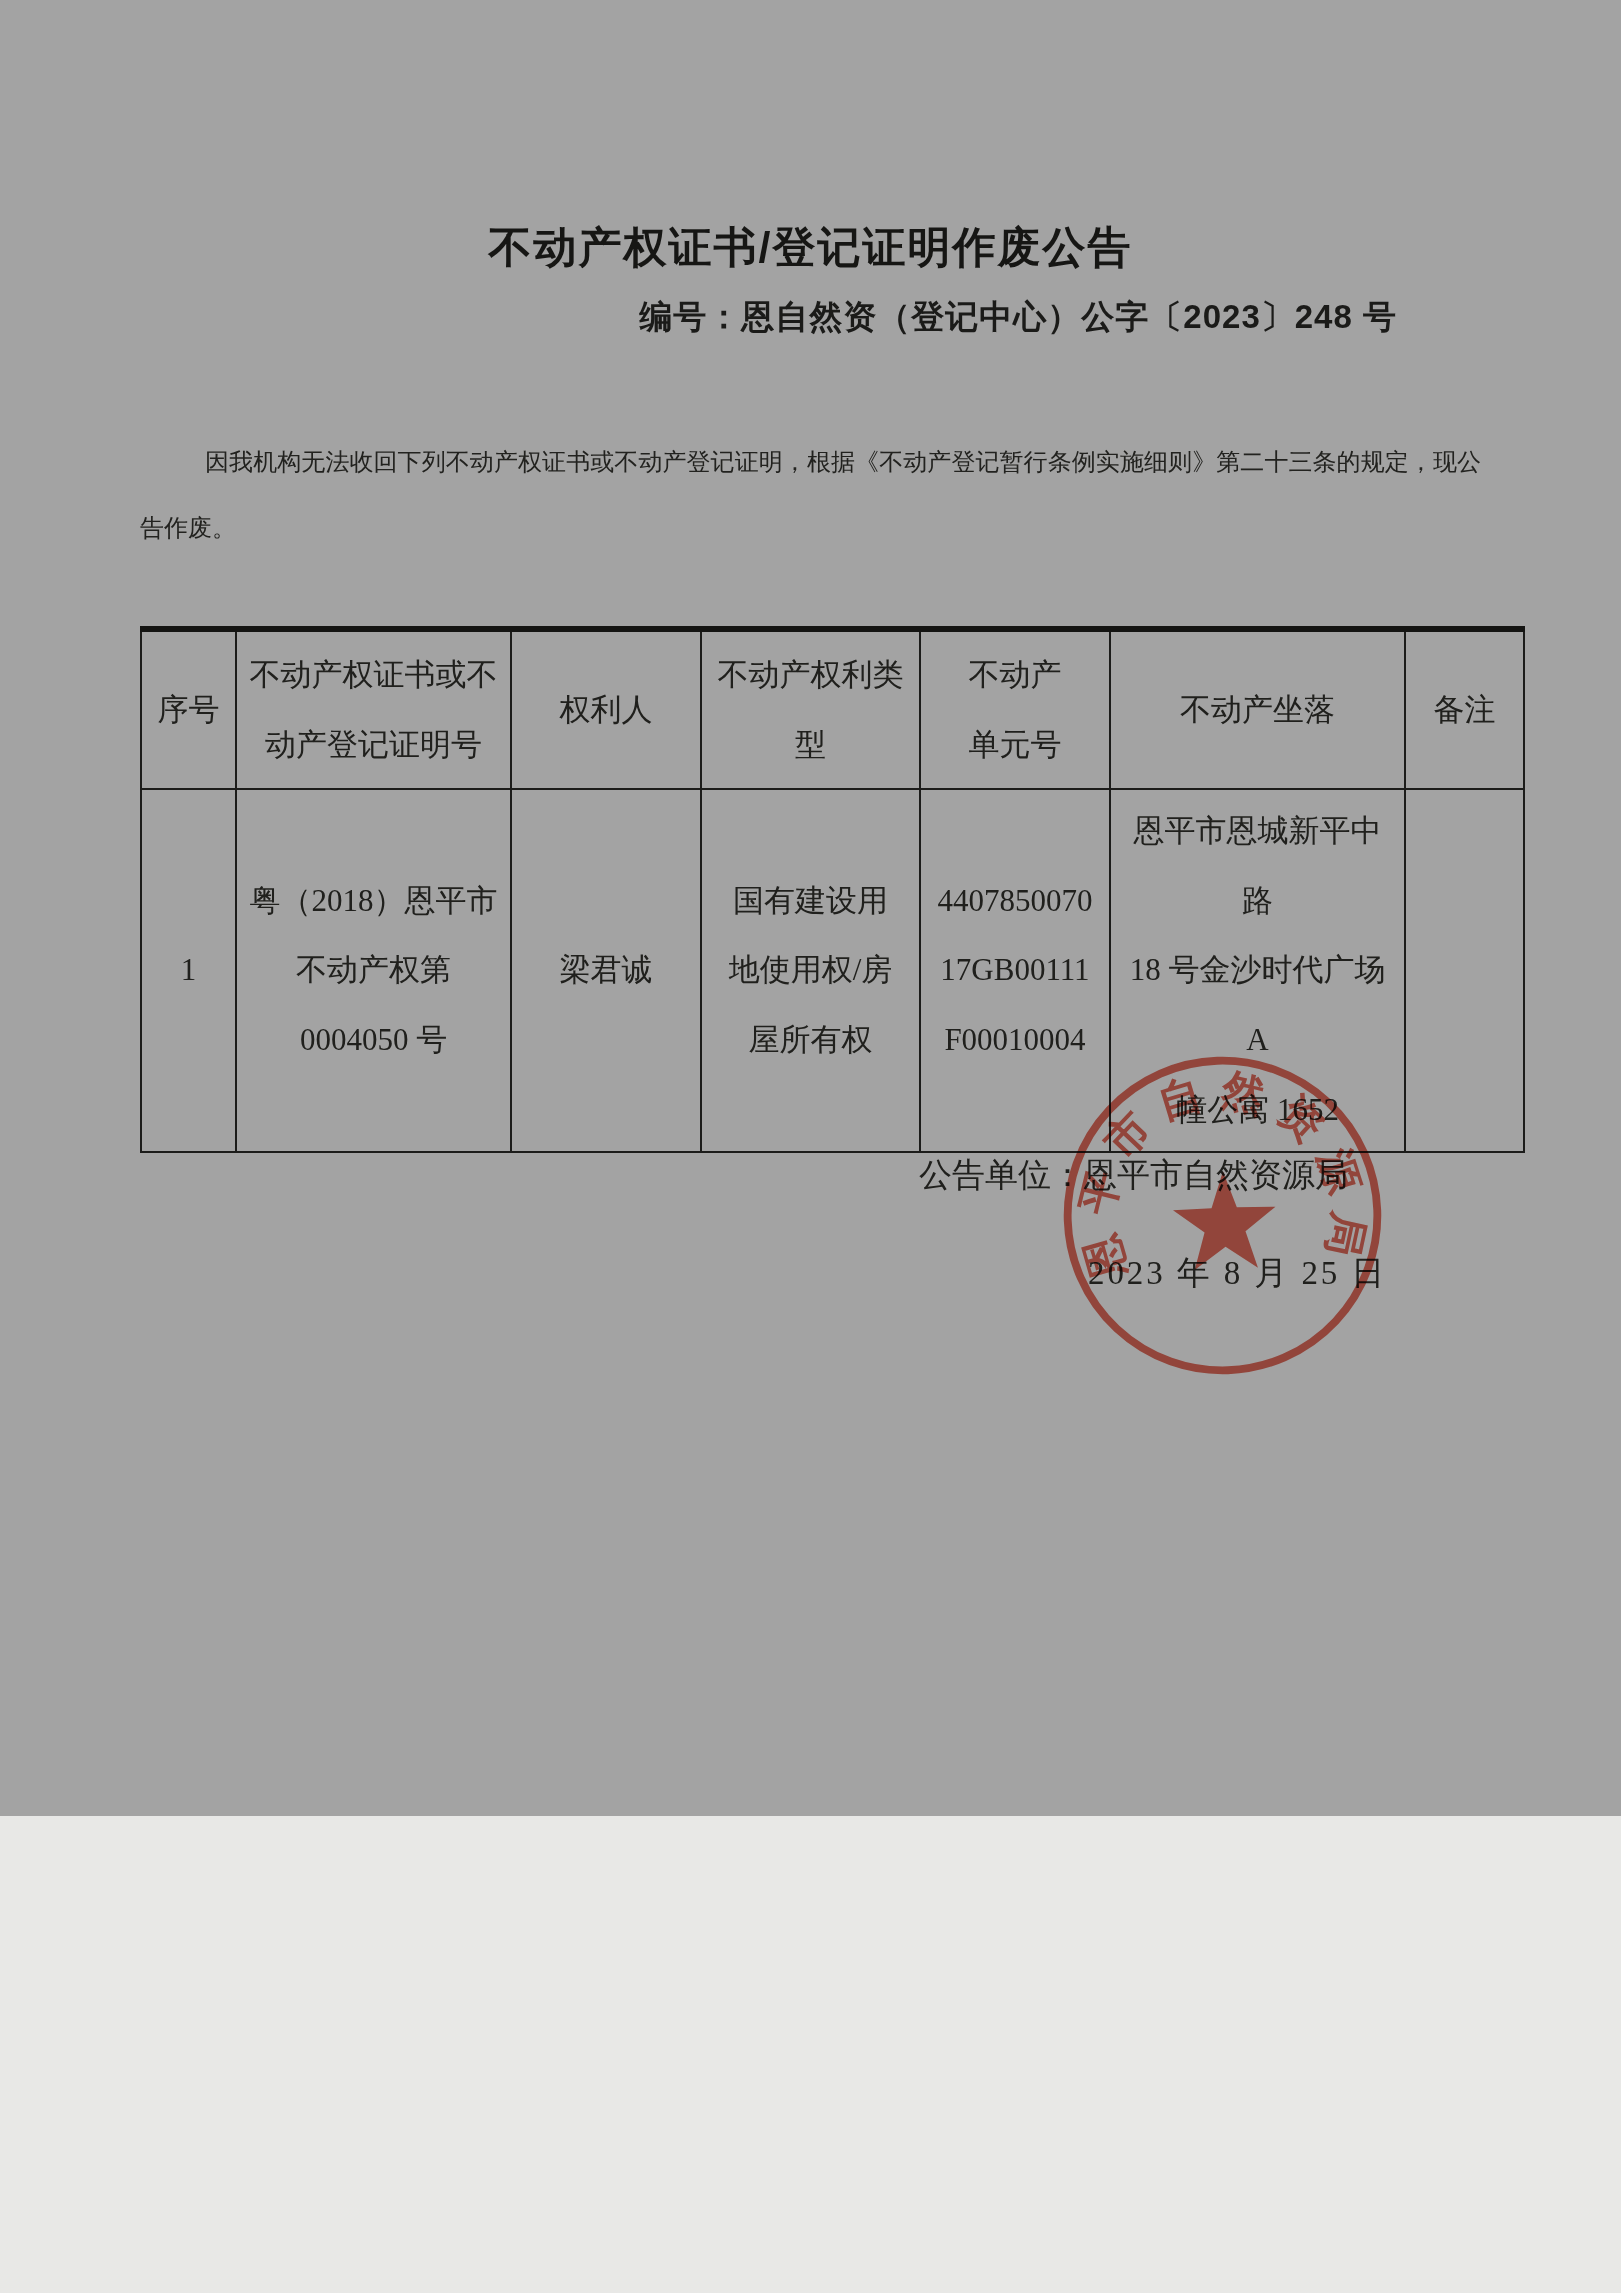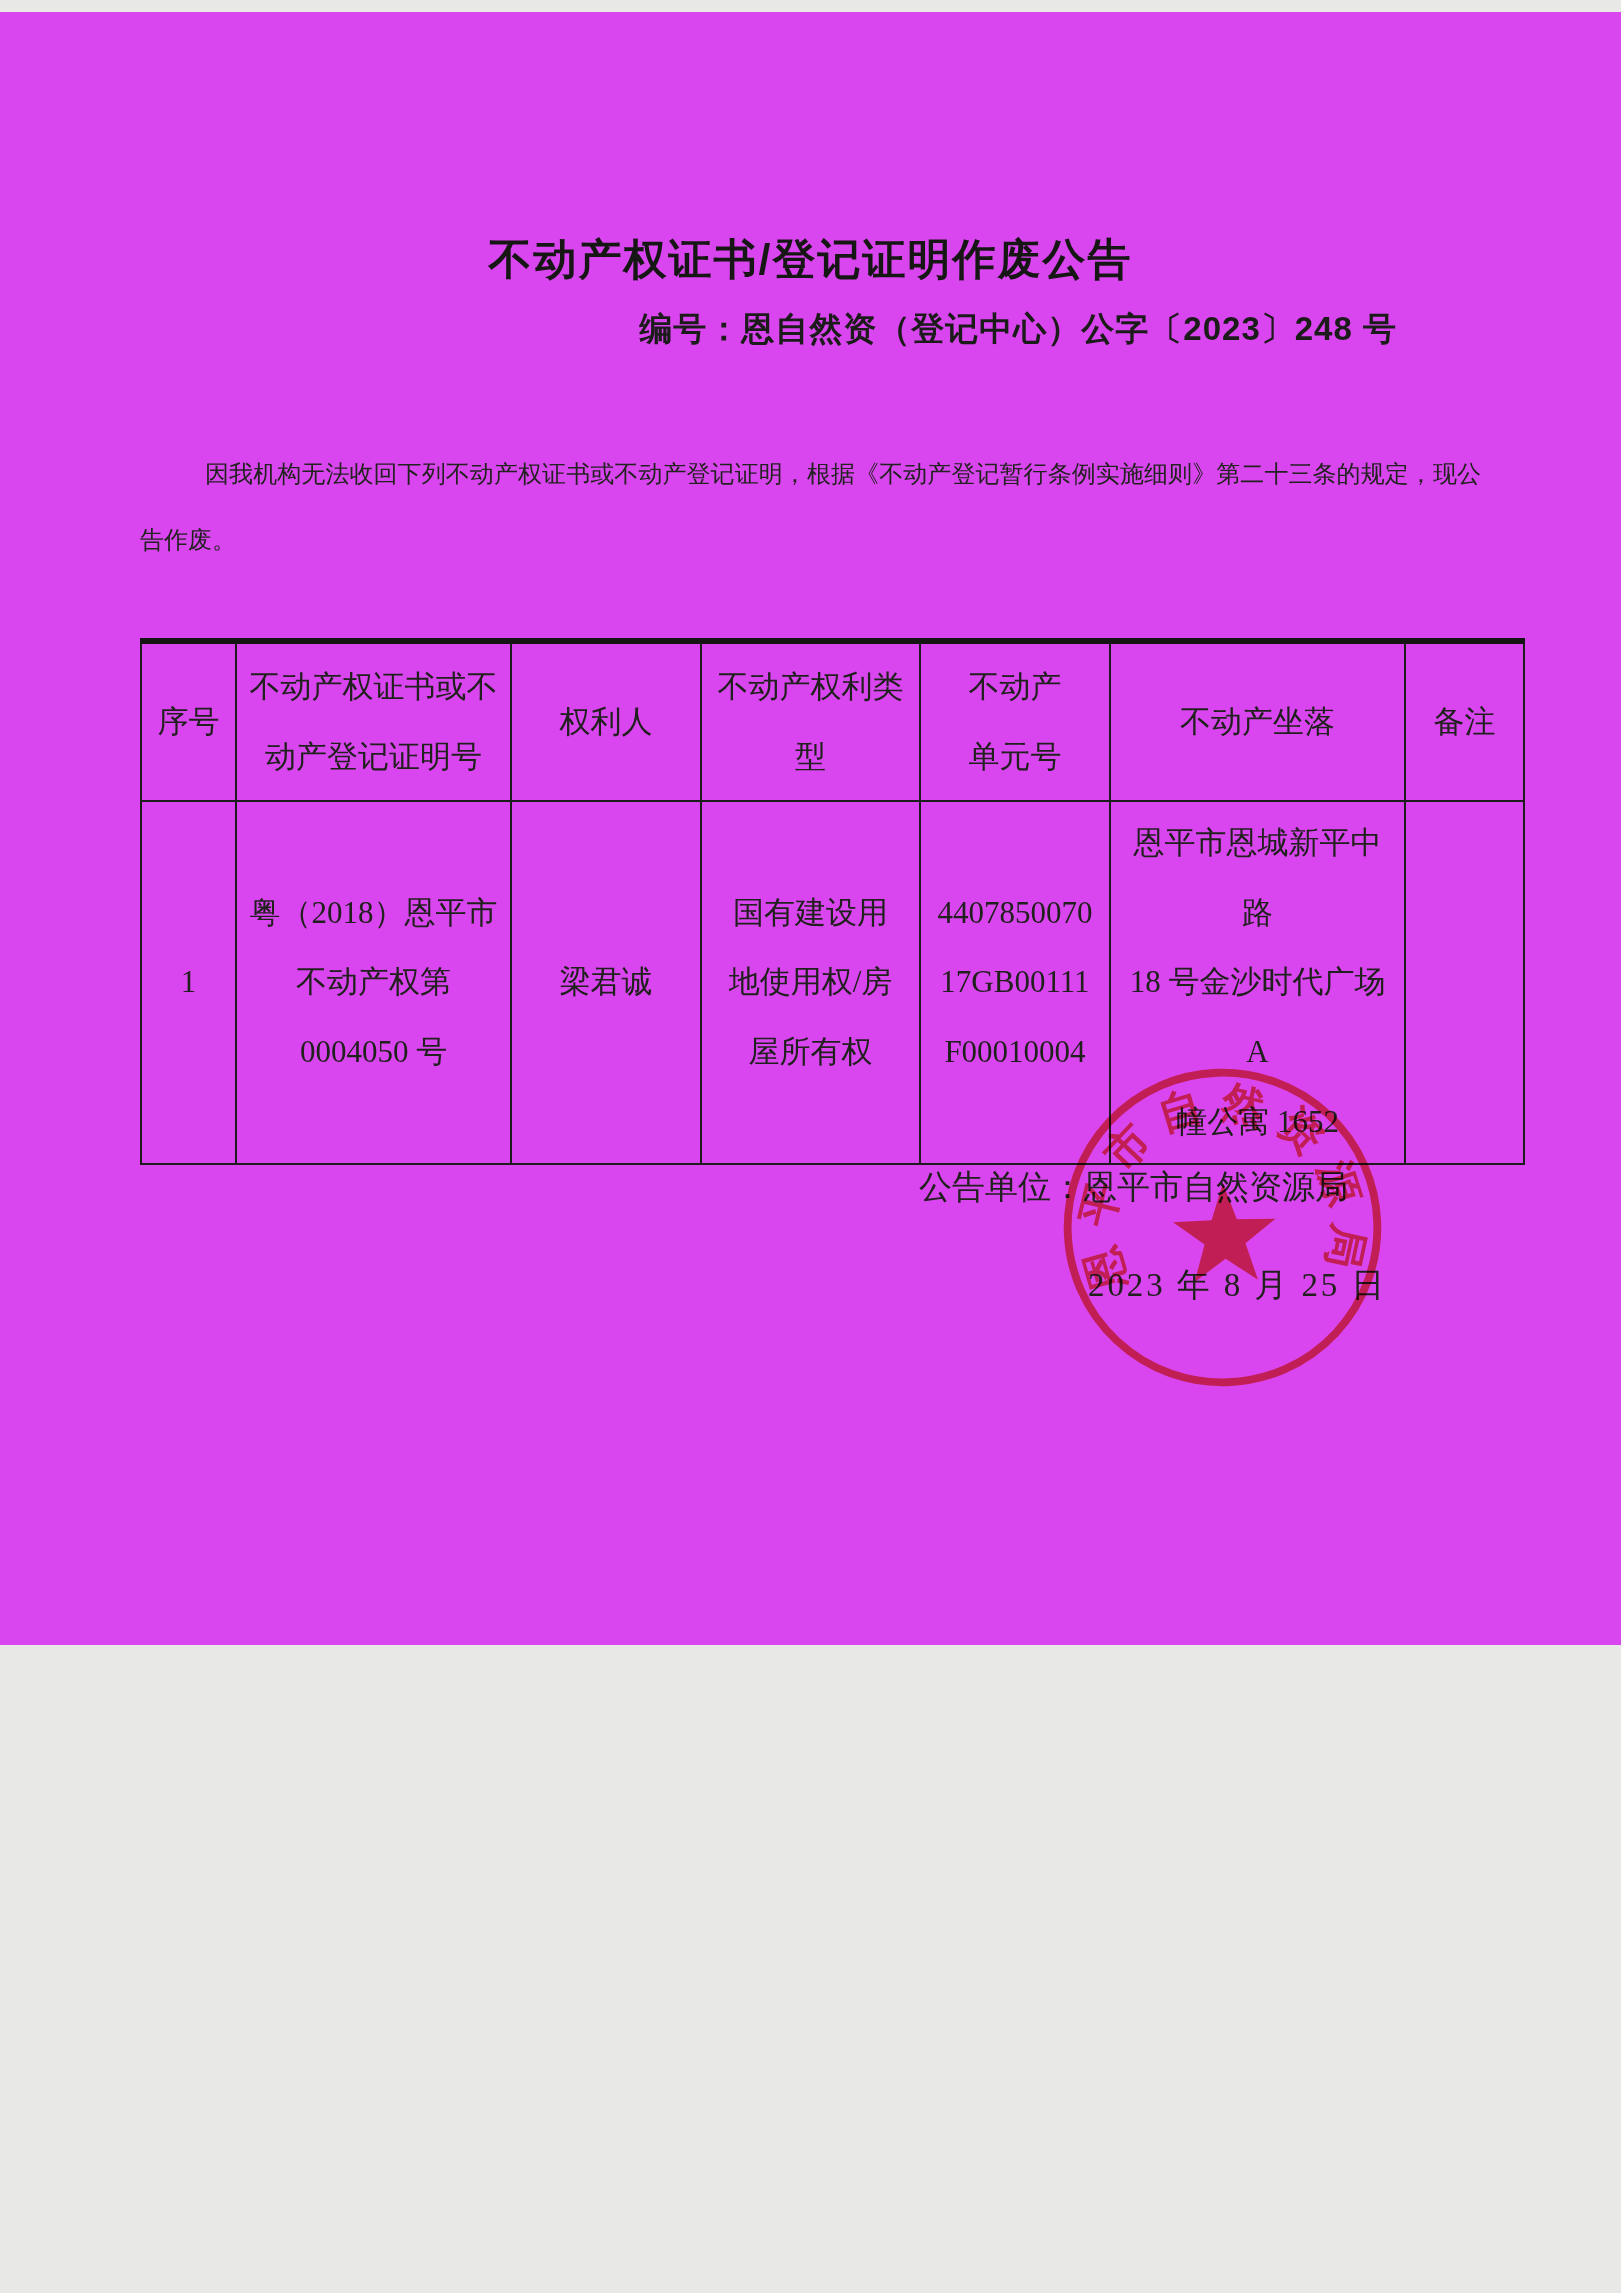--- a/index.html
+++ b/index.html
@@ -1,20 +1,20 @@
 <!DOCTYPE html>
 <html><head>
 <meta charset="utf-8">
 <style>
   html,body{margin:0;padding:0;background:#e8e8e6;}
   .page{
     position:relative;
-    width:1621px;height:1633px;
-    margin:12px auto;
-    background:#d946ef;
+    width:1621px;height:1816px;
+    margin:0 auto;
+    background:#a3a3a3;
     overflow:hidden;
     font-family:"Liberation Serif","DejaVu Serif",serif;
     color:#1f1f1d;
   }
   .doc-title{
     position:absolute;top:223px;left:0;width:100%;
     text-align:center;
     font-family:"Liberation Sans","DejaVu Sans",sans-serif;
     font-weight:700;font-size:43px;line-height:49px;
     color:#161614;letter-spacing:2px;

